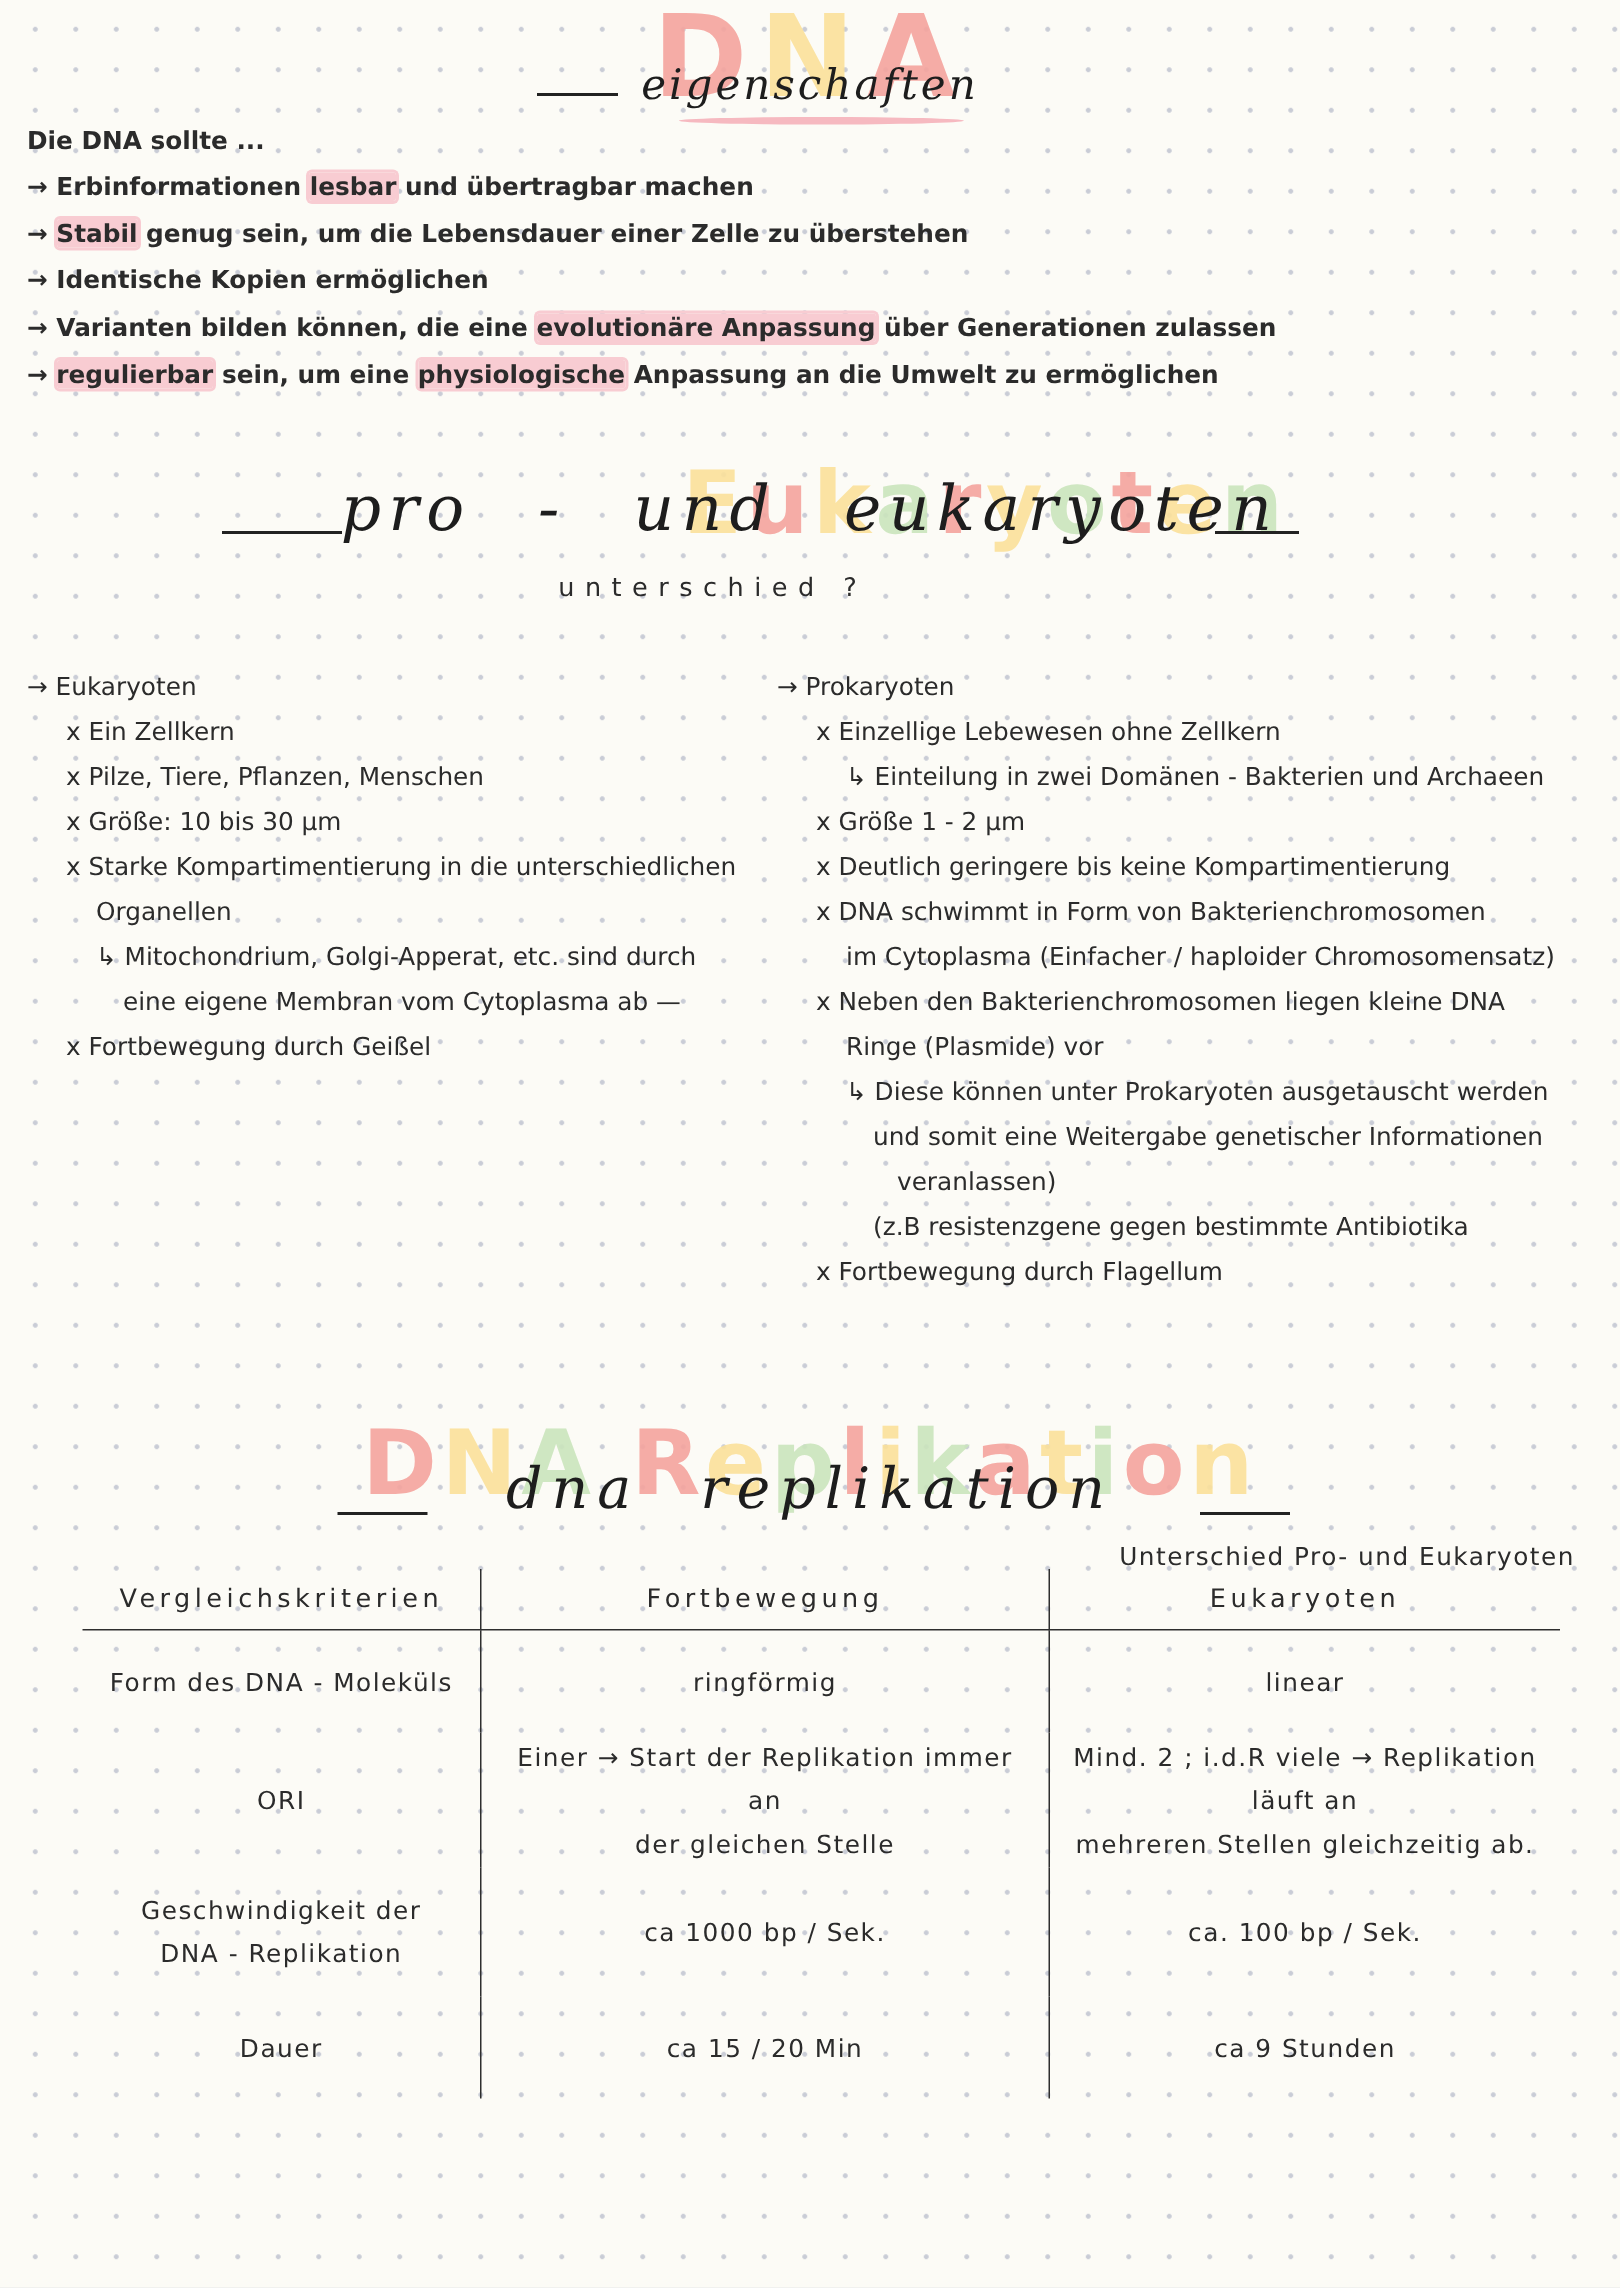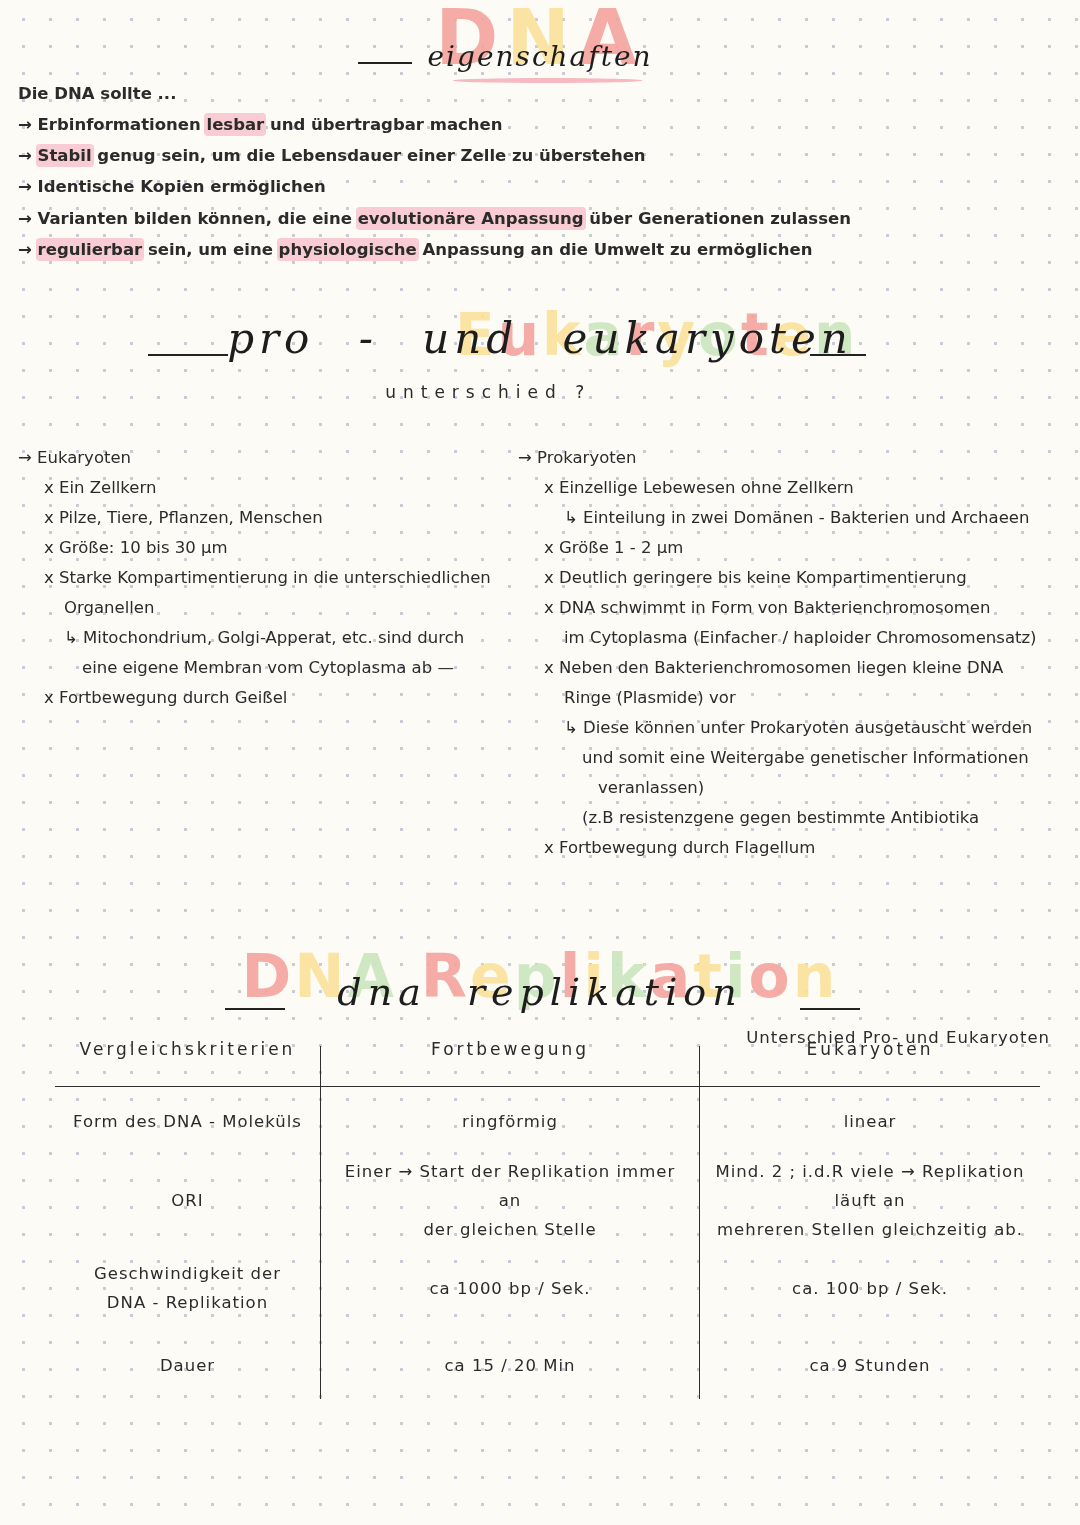--- a/index.html
+++ b/index.html
@@ -56,21 +56,21 @@
 
   
   .sec2 { position:absolute; top:296px; left:0; width:100%; height:130px; }
   .sec2 .bubble { position:absolute; left:455px; top:10px; font-size:58px; letter-spacing:3px; }
   .sec2 .overlay {
     position:absolute; top:18px; left:0; width:100%; text-align:center;
     font-size:42px; letter-spacing:5px; word-spacing:26px;
   }
   .sec2 .subtitle {
     position:absolute; top:86px; left:0; width:88%; text-align:center;
-    font-size:17px; letter-spacing:7px;margin-left:13px;
+    font-size:17px; letter-spacing:7px;
   }
 
   
   .columns { position:absolute; top:443px; left:18px; right:10px; display:flex; }
   .col-left  { width:500px; flex:none; }
   .col-right { flex:1; }
 
   
   .sec3 { position:absolute; top:938px; left:0; width:100%; height:120px; }
   .sec3 .bubble { position:absolute; top:8px; left:0; width:100%; text-align:center; font-size:60px; letter-spacing:3px; }
@@ -80,21 +80,21 @@
   }
   .sec3 .subtitle { position:absolute; top:90px; right:30px; font-size:16.5px; letter-spacing:1px; }
 
   
   .table {
     position:absolute; left:55px; top:1046px; width:985px;
     display:grid; grid-template-columns:265px 380px 340px;
   }
   .th {
     height:41px; display:flex; align-items:flex-end; justify-content:center;
-    padding-bottom:27px; border-bottom:1.6px solid #2e2e2e;
+    padding-bottom:10px; border-bottom:1.6px solid #2e2e2e;
     font-size:17px; letter-spacing:3px;
   }
   .td {
     display:flex; align-items:center; justify-content:center; text-align:center;
     white-space:pre-line; font-size:16.5px; line-height:29px; letter-spacing:1px;
     padding:0 14px;
   }
   .vline { border-left:1.6px solid #2e2e2e; border-right:1.6px solid #2e2e2e; }
   .r1 { min-height:68px; }
   .r2 { min-height:90px; }

